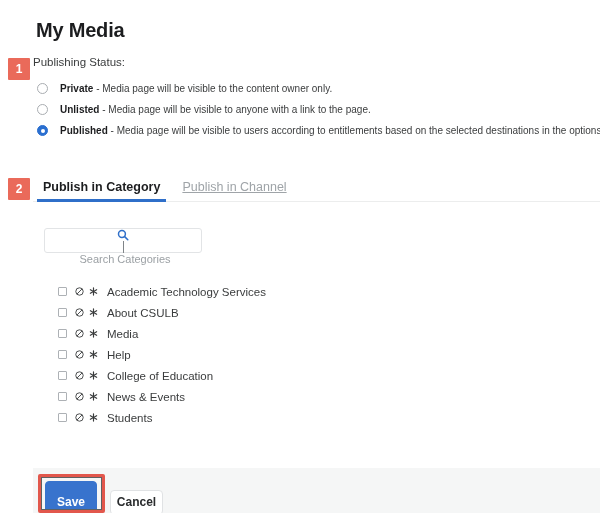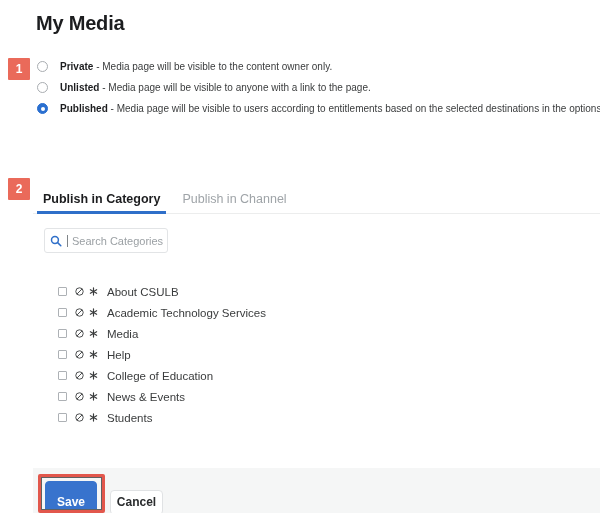--- a/index.html
+++ b/index.html
@@ -14,21 +14,21 @@
     color: #2f3132;
     overflow: hidden;
     position: relative;
     -webkit-font-smoothing: antialiased;
   }
 
   
   .page-title {
     position: absolute;
     left: 36px;
-    top: 12px;
+    top: 19px;
     font-size: 20px;
     font-weight: bold;
     color: #1c1d1f;
     letter-spacing: -0.2px;
     text-align: right;
   }
 
   
   .step-badge {
     position: absolute;
@@ -102,21 +102,20 @@
     font-weight: bold;
   }
 
   
   .tabs-wrap {
     position: absolute;
     left: 0;
     top: 172px;
     width: 600px;
     height: 30px;
-    margin-top: 12px;
   }
   .tabs-divider {
     position: absolute;
     left: 33px;
     right: 0;
     bottom: 0;
     height: 1px;
     background: #eceded;
   }
   .tabs {
@@ -126,48 +125,49 @@
     display: flex;
     align-items: flex-end;
   }
   .tab {
     font-size: 12.5px;
     padding: 0 6px 8px 6px;
     color: #9fa4a8;
     position: relative;
     white-space: nowrap;
   }
-  .tab + .tab { margin-left: 10px; }
+  .tab + .tab { margin-left: 10px; text-decoration: underline; }
   .tab.active {
     color: #1c1d1f;
     font-weight: bold;
   }
   .tab.active::after {
     content: "";
     position: absolute;
     left: 0;
     right: 0;
     bottom: 0;
     height: 3px;
     background: #2f6fc9;
   }
 
   
   .search-box {
     position: absolute;
     left: 44px;
     top: 228px;
-    width: 124px;
+    width: 158px;
     height: 25px;
     border: 1px solid #e2e4e6;
     border-radius: 3px;
     background: #ffffff;
     display: flex;
     align-items: center;
     box-sizing: border-box;
+    flex-direction: column;
   }
   .search-icon {
     width: 22px;
     display: flex;
     align-items: center;
     justify-content: center;
     flex: 0 0 auto;
   }
   .caret {
     width: 1px;
@@ -278,20 +278,21 @@
 </style>
 </head>
 <body>
 
 <div class="page-title">My Media</div>
 
 <div class="step-badge" id="step-1">1</div>
 <div class="step-badge" id="step-2">2</div>
 
 <div class="status-section">
+  <div class="status-label">Publishing Status:</div>
 
   <div class="radio-row">
     <span class="radio-mark"></span>
     <span class="radio-text"><b>Private</b><span> - Media page will be visible to the content owner only.</span></span>
   </div>
 
   <div class="radio-row">
     <span class="radio-mark"></span>
     <span class="radio-text"><b>Unlisted</b><span> - Media page will be visible to anyone with a link to the page.</span></span>
   </div>
@@ -333,41 +334,41 @@
     </span>
     <span class="cat-ico second">
       <svg width="9" height="9" viewBox="0 0 16 16" aria-hidden="true">
         <g stroke="#3a3c3d" stroke-width="2.1" stroke-linecap="round">
           <line x1="8" y1="1.6" x2="8" y2="14.4"></line>
           <line x1="2.4" y1="4.8" x2="13.6" y2="11.2"></line>
           <line x1="2.4" y1="11.2" x2="13.6" y2="4.8"></line>
         </g>
       </svg>
     </span>
+    <span class="cat-name">Academic Technology Services</span>
+  </div>
+
+  <div class="cat-row">
+    <span class="cat-check"></span>
+    <span class="cat-ico">
+      <svg width="9" height="9" viewBox="0 0 16 16" aria-hidden="true">
+        <circle cx="8" cy="8" r="6.6" fill="none" stroke="#3a3c3d" stroke-width="1.6"></circle>
+        <line x1="3.6" y1="12.4" x2="12.4" y2="3.6" stroke="#3a3c3d" stroke-width="1.6"></line>
+      </svg>
+    </span>
+    <span class="cat-ico second">
+      <svg width="9" height="9" viewBox="0 0 16 16" aria-hidden="true">
+        <g stroke="#3a3c3d" stroke-width="2.1" stroke-linecap="round">
+          <line x1="8" y1="1.6" x2="8" y2="14.4"></line>
+          <line x1="2.4" y1="4.8" x2="13.6" y2="11.2"></line>
+          <line x1="2.4" y1="11.2" x2="13.6" y2="4.8"></line>
+        </g>
+      </svg>
+    </span>
     <span class="cat-name">About CSULB</span>
-  </div>
-
-  <div class="cat-row">
-    <span class="cat-check"></span>
-    <span class="cat-ico">
-      <svg width="9" height="9" viewBox="0 0 16 16" aria-hidden="true">
-        <circle cx="8" cy="8" r="6.6" fill="none" stroke="#3a3c3d" stroke-width="1.6"></circle>
-        <line x1="3.6" y1="12.4" x2="12.4" y2="3.6" stroke="#3a3c3d" stroke-width="1.6"></line>
-      </svg>
-    </span>
-    <span class="cat-ico second">
-      <svg width="9" height="9" viewBox="0 0 16 16" aria-hidden="true">
-        <g stroke="#3a3c3d" stroke-width="2.1" stroke-linecap="round">
-          <line x1="8" y1="1.6" x2="8" y2="14.4"></line>
-          <line x1="2.4" y1="4.8" x2="13.6" y2="11.2"></line>
-          <line x1="2.4" y1="11.2" x2="13.6" y2="4.8"></line>
-        </g>
-      </svg>
-    </span>
-    <span class="cat-name">Academic Technology Services</span>
   </div>
 
   <div class="cat-row">
     <span class="cat-check"></span>
     <span class="cat-ico">
       <svg width="9" height="9" viewBox="0 0 16 16" aria-hidden="true">
         <circle cx="8" cy="8" r="6.6" fill="none" stroke="#3a3c3d" stroke-width="1.6"></circle>
         <line x1="3.6" y1="12.4" x2="12.4" y2="3.6" stroke="#3a3c3d" stroke-width="1.6"></line>
       </svg>
     </span>

